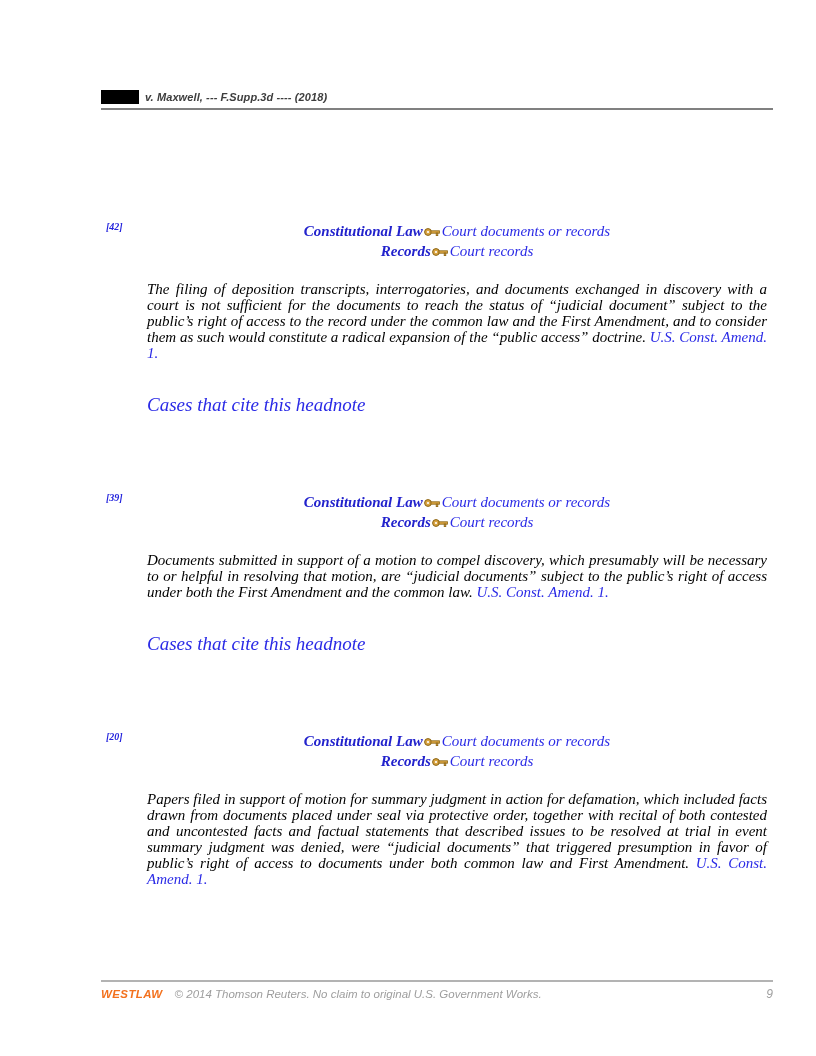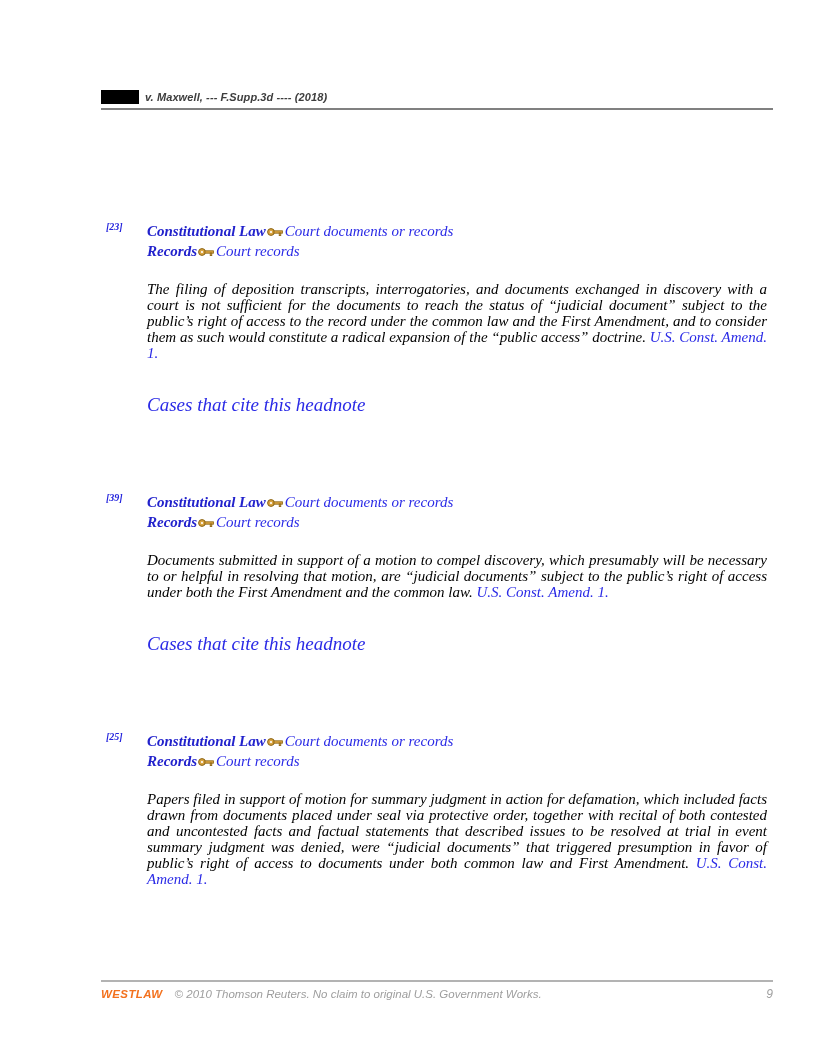--- a/index.html
+++ b/index.html
@@ -58,20 +58,21 @@
     top: 0px;
     font-family: "Liberation Serif", serif;
     font-size: 10px;
     font-weight: bold;
     color: #2424dd;
   }
   .hn-topic-line {
     font-size: 15px;
     line-height: 20px;
     white-space: nowrap;
+    text-align: center;
   }
   .topic-link {
     color: #2222cc;
     font-weight: bold;
     text-decoration: none;
     cursor: pointer;
   }
   .subtopic-link {
     color: #2a2ae6;
     text-decoration: none;
@@ -136,21 +137,21 @@
 <div class="page">
 
   <div class="doc-header">
     <span class="redaction-box"></span>
     <span class="case-title">v. Maxwell, --- F.Supp.3d ---- (2018)</span>
   </div>
 
   <div class="doc-main">
 
     <section class="headnote">
-      <span class="hn-marker">[23]</span>
+      <span class="hn-marker">[42]</span>
       <div class="hn-topic-line"><a class="topic-link">Constitutional Law</a><svg class="key-icon-svg" width="17" height="10" viewBox="0 0 17 10">
             <circle cx="4" cy="5" r="3.4" fill="#d9a441" stroke="#8a6414" stroke-width="1"></circle>
             <circle cx="4" cy="5" r="1.1" fill="#ffffff"></circle>
             <rect x="7" y="3.8" width="8.5" height="2.4" fill="#d9a441" stroke="#8a6414" stroke-width="0.8"></rect>
             <rect x="12.2" y="6" width="1.6" height="2.6" fill="#d9a441" stroke="#8a6414" stroke-width="0.8"></rect>
           </svg><a class="subtopic-link">Court documents or records</a></div>
       <div class="hn-topic-line"><a class="topic-link">Records</a><svg class="key-icon-svg" width="17" height="10" viewBox="0 0 17 10">
             <circle cx="4" cy="5" r="3.4" fill="#d9a441" stroke="#8a6414" stroke-width="1"></circle>
             <circle cx="4" cy="5" r="1.1" fill="#ffffff"></circle>
             <rect x="7" y="3.8" width="8.5" height="2.4" fill="#d9a441" stroke="#8a6414" stroke-width="0.8"></rect>
@@ -182,21 +183,21 @@
       <p class="hn-body">
         <span>Documents submitted in support of a motion to compel discovery, which presumably will be necessary to or helpful in resolving that motion, are “judicial documents” subject to the public’s right of access under both the First Amendment and the common law.</span>
         <a class="cite-link">U.S. Const. Amend. 1.</a>
       </p>
       <div class="cases-row">
         <a class="cases-link">Cases that cite this headnote</a>
       </div>
     </section>
 
     <section class="headnote">
-      <span class="hn-marker">[25]</span>
+      <span class="hn-marker">[20]</span>
       <div class="hn-topic-line"><a class="topic-link">Constitutional Law</a><svg class="key-icon-svg" width="17" height="10" viewBox="0 0 17 10">
             <circle cx="4" cy="5" r="3.4" fill="#d9a441" stroke="#8a6414" stroke-width="1"></circle>
             <circle cx="4" cy="5" r="1.1" fill="#ffffff"></circle>
             <rect x="7" y="3.8" width="8.5" height="2.4" fill="#d9a441" stroke="#8a6414" stroke-width="0.8"></rect>
             <rect x="12.2" y="6" width="1.6" height="2.6" fill="#d9a441" stroke="#8a6414" stroke-width="0.8"></rect>
           </svg><a class="subtopic-link">Court documents or records</a></div>
       <div class="hn-topic-line"><a class="topic-link">Records</a><svg class="key-icon-svg" width="17" height="10" viewBox="0 0 17 10">
             <circle cx="4" cy="5" r="3.4" fill="#d9a441" stroke="#8a6414" stroke-width="1"></circle>
             <circle cx="4" cy="5" r="1.1" fill="#ffffff"></circle>
             <rect x="7" y="3.8" width="8.5" height="2.4" fill="#d9a441" stroke="#8a6414" stroke-width="0.8"></rect>
@@ -205,17 +206,17 @@
       <p class="hn-body">
         <span>Papers filed in support of motion for summary judgment in action for defamation, which included facts drawn from documents placed under seal via protective order, together with recital of both contested and uncontested facts and factual statements that described issues to be resolved at trial in event summary judgment was denied, were “judicial documents” that triggered presumption in favor of public’s right of access to documents under both common law and First Amendment.</span>
         <a class="cite-link">U.S. Const. Amend. 1.</a>
       </p>
     </section>
 
   </div>
 
   <div class="doc-footer">
     <span class="brand">WESTLAW</span>
-    <span class="copyright">© 2010 Thomson Reuters. No claim to original U.S. Government Works.</span>
+    <span class="copyright">© 2014 Thomson Reuters. No claim to original U.S. Government Works.</span>
     <span class="page-number">9</span>
   </div>
 
 </div>
 
 </body></html>

